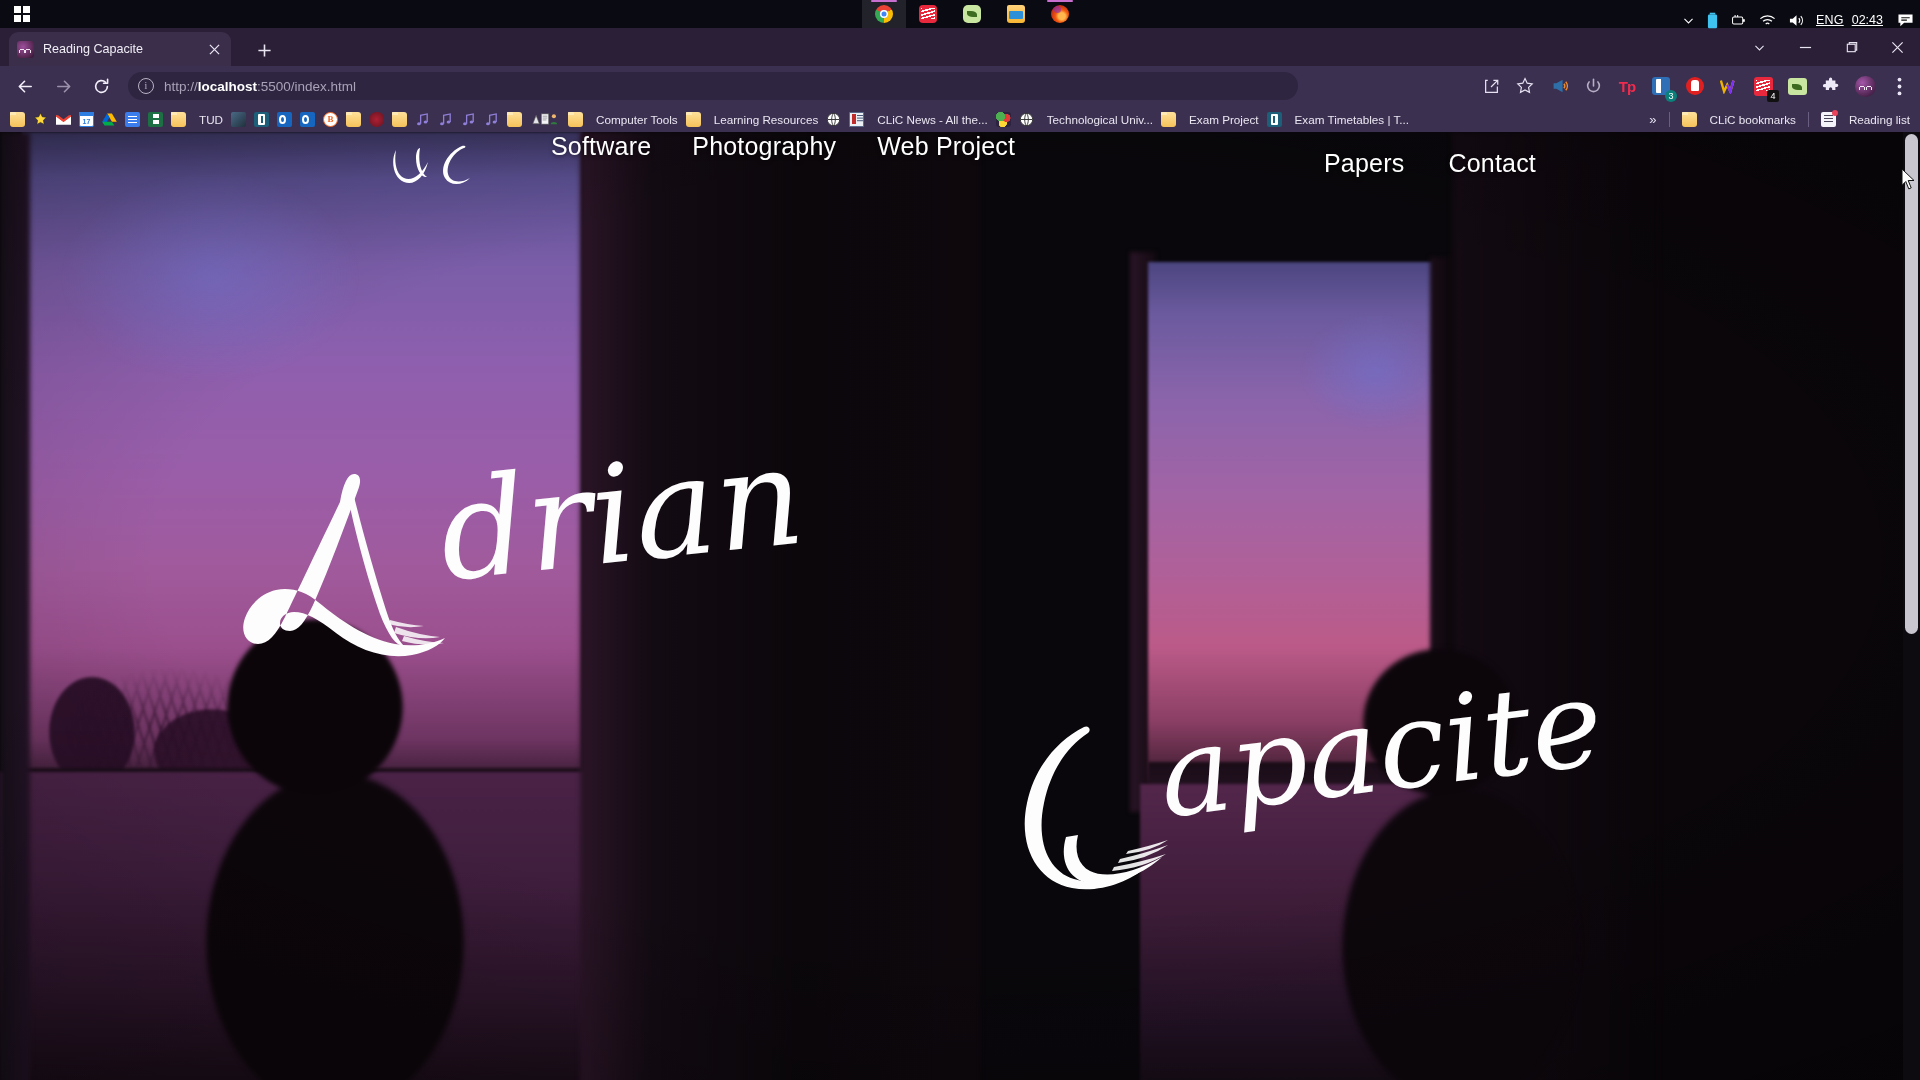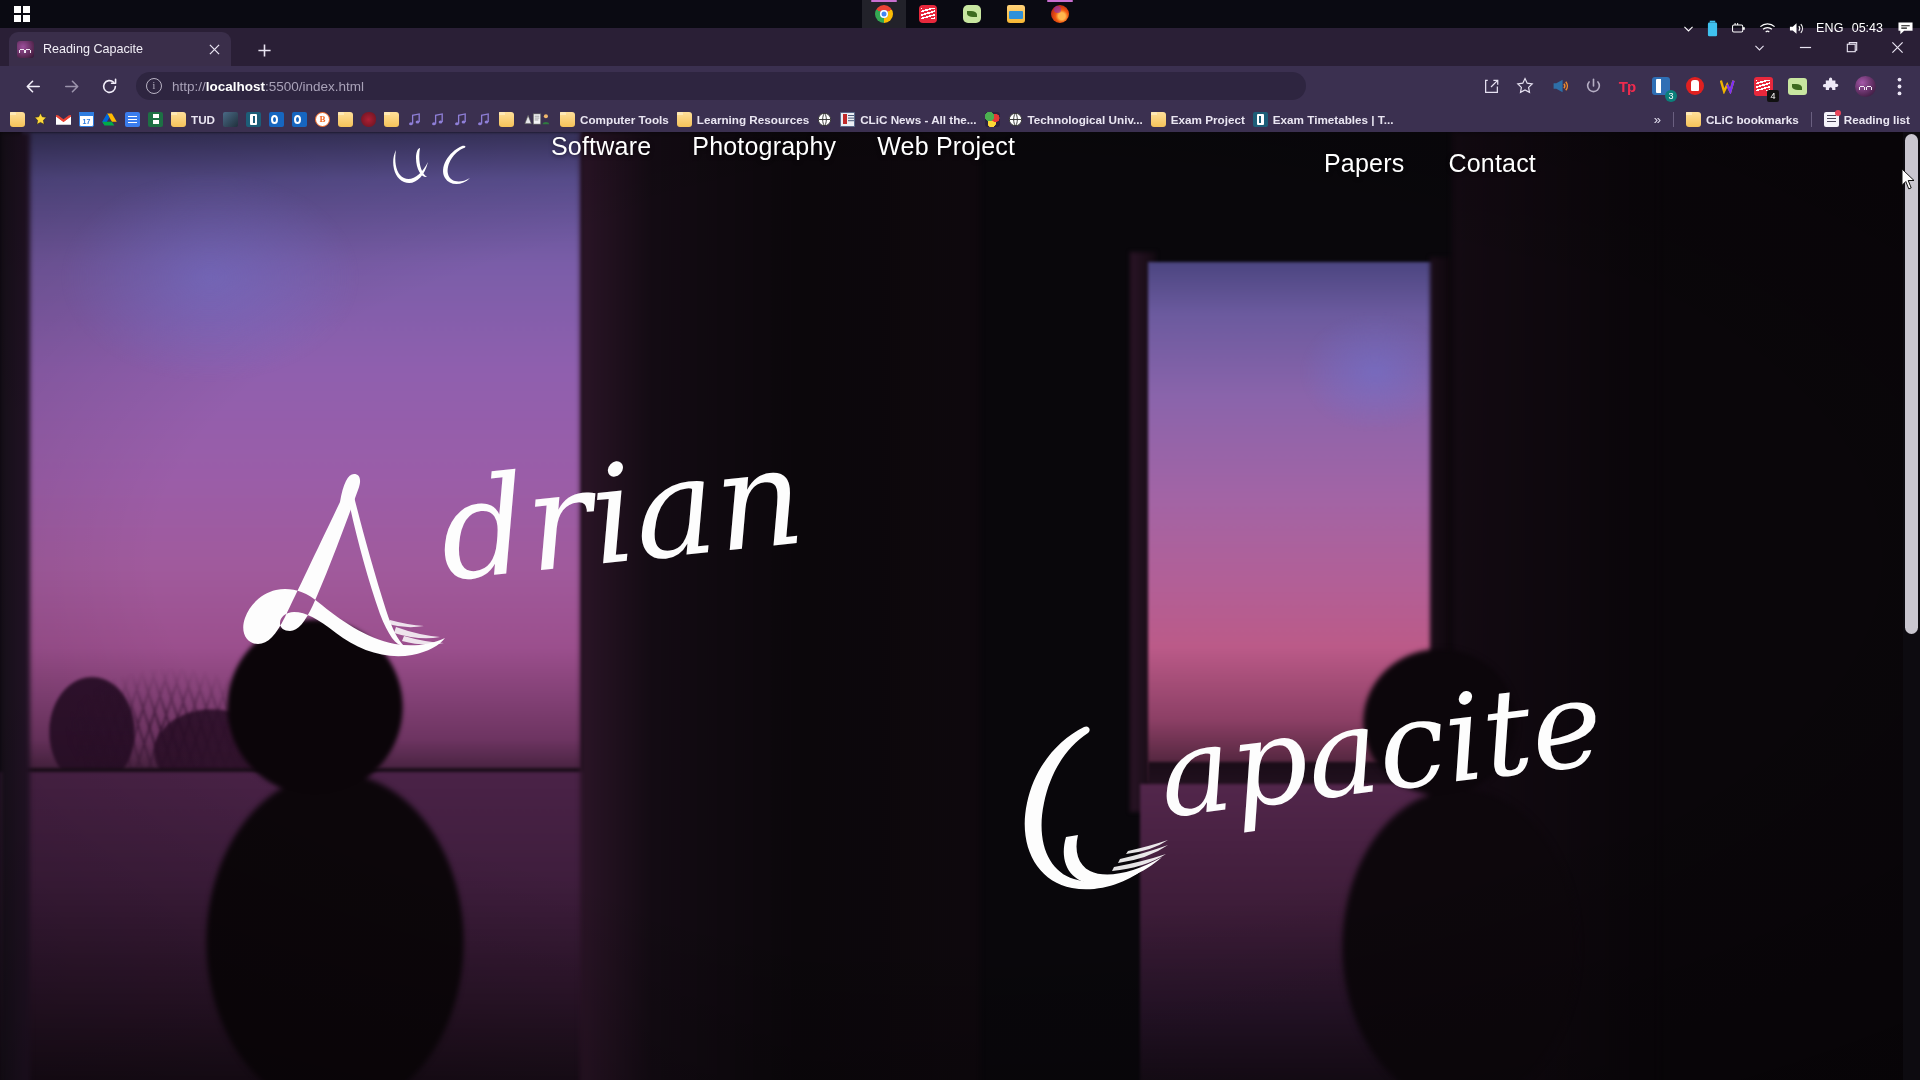--- a/index.html
+++ b/index.html
@@ -31,22 +31,22 @@
   .ic-green::after{content:"";position:absolute;left:4px;top:6px;width:10px;height:6px;
     background:#3d6b1f;border-radius:0 60% 0 60%;}
   
   .ic-folderapp{background:linear-gradient(#ffd27a,#f7b733);border-radius:2px 3px 3px 3px;}
   .ic-folderapp::after{content:"";position:absolute;left:2px;top:6px;width:14px;height:8px;
     background:#2e90d9;border-radius:1px;}
   
   .ic-ff{border-radius:50%;background:radial-gradient(circle at 60% 62%,#ffb74d 0 22%,#f2590f 40%,#b4231a 78%);}
   .ic-ff::after{content:"";position:absolute;left:3px;top:1px;width:7px;height:7px;border-radius:50%;
     background:#7b2bd6;opacity:.55;}
-  #tb-right{position:absolute;right:0;top:8px;height:40px;display:flex;align-items:center;gap:0;
-    color:#fff;font-size:12px;}
+  #tb-right{position:absolute;right:0;top:0;height:40px;display:flex;align-items:center;gap:0;
+    color:#fff;font-size:12px;text-decoration:underline;}
   .tray{height:28px;display:flex;align-items:center;justify-content:center;padding:0 6px;}
   #tray-lang{font-size:12.5px;letter-spacing:.2px;padding:0 5px;}
   #tray-clock{font-size:12.5px;padding:0 8px 0 3px;}
 
   
   #browser{position:absolute;left:0;top:28px;width:1920px;height:1052px;z-index:40;}
   #tabstrip{height:38px;background:#2a1f36;position:relative;}
   #tab{position:absolute;left:9px;top:4px;width:222px;height:34px;background:#3a2e4a;
     border-radius:9px 9px 0 0;display:flex;align-items:center;padding:0 8px;}
   #tab-favicon{width:17px;height:17px;border-radius:3px;margin-right:9px;flex:none;
@@ -55,41 +55,41 @@
     background:
       radial-gradient(circle at 3px 5px,transparent 2.2px,#efe6f2 2.2px 3.1px,transparent 3.2px),
       radial-gradient(circle at 9px 5px,transparent 2.2px,#efe6f2 2.2px 3.1px,transparent 3.2px);}
   #tab-title{color:#f1eef6;font-size:12.6px;white-space:nowrap;overflow:hidden;flex:1;}
   #tab-close{width:18px;height:18px;display:flex;align-items:center;justify-content:center;flex:none;}
   #new-tab{position:absolute;left:252px;top:10px;width:24px;height:24px;display:flex;
     align-items:center;justify-content:center;}
   #wincontrols{position:absolute;right:0;top:0;height:38px;display:flex;align-items:center;}
   .wc{width:46px;height:38px;display:flex;align-items:center;justify-content:center;}
 
-  #toolbar{height:40px;background:#3b3050;display:flex;align-items:center;padding:0 14px;position:relative;}
+  #toolbar{height:40px;background:#3b3050;display:flex;align-items:center;padding:0 6px;position:relative;}
   .tb-nav{width:32px;height:32px;display:flex;align-items:center;justify-content:center;margin:0 3px;}
   #omnibox{flex:none;width:1170px;height:28px;background:#2e2540;border-radius:14px;margin-left:8px;
     display:flex;align-items:center;padding:0 10px;}
   #info-icon{width:16px;height:16px;border-radius:50%;border:1.3px solid #b9b3c4;position:relative;
     flex:none;margin-right:10px;}
   #info-icon::after{content:"i";position:absolute;inset:0;font-size:10px;line-height:14px;
     text-align:center;color:#b9b3c4;font-family:"Liberation Serif",serif;}
   #url{font-size:13.5px;color:#a9a2b8;white-space:nowrap;}
   #url b{color:#ffffff;font-weight:700;}
   #tb-actions{position:absolute;right:4px;top:0;height:40px;display:flex;align-items:center;}
   .tact{width:26px;height:26px;margin:0 4px;display:flex;align-items:center;justify-content:center;position:relative;}
   .ext{width:18px;height:18px;position:relative;border-radius:3px;}
   .badge{position:absolute;right:-3px;bottom:-3px;min-width:12px;height:12px;border-radius:2px;
     background:#111;color:#fff;font-size:9px;line-height:12px;text-align:center;padding:0 1px;}
   .badge.tealbg{background:#0b7f7a;border-radius:6px;}
 
   #bookmarks{height:26px;background:#3b3050;display:flex;align-items:center;padding:0 6px;
     position:relative;overflow:hidden;}
   .bm{display:flex;align-items:center;height:20px;padding:0 4px;border-radius:4px;flex:none;}
-  .bm .bmlabel{color:#eae6f2;font-size:11.7px;margin-left:5px;white-space:nowrap;font-weight:bold;}
+  .bm .bmlabel{color:#eae6f2;font-size:11.7px;margin-left:13px;white-space:nowrap;}
   .bmico{width:15px;height:15px;flex:none;position:relative;border-radius:2px;}
   .f-folder{background:linear-gradient(#ffe09a,#f5c259);border-radius:1px 3px 3px 3px;}
   .f-folder::before{content:"";position:absolute;left:0;top:0;width:6px;height:3px;background:#ffe9b5;border-radius:1px 1px 0 0;}
   #bm-right{position:absolute;right:6px;top:0;height:26px;display:flex;align-items:center;}
   .bsep{width:1px;height:15px;background:#6a5f80;margin:0 8px;}
   #chev-more{color:#e3dff0;font-size:13px;padding:0 4px;}
 
   
   #viewport{position:absolute;left:0;top:104px;width:1920px;height:948px;overflow:hidden;background:#09070b;}
   #hero{position:absolute;inset:0;overflow:hidden;}
@@ -230,21 +230,21 @@
           <path d="M7.1 11.2A3 3 0 0 1 10.9 11.2" stroke="#fff" stroke-width="1.3" fill="none"></path>
         </svg>
     </span>
     <span class="tray">
       <svg width="17" height="15" viewBox="0 0 18 16">
           <path d="M2 6h3l4-3.5v11L5 10H2z" fill="#fff"></path>
           <path d="M11.5 5.5a4 4 0 0 1 0 5M13.6 3.4a7 7 0 0 1 0 9.2" stroke="#fff" stroke-width="1.2" fill="none"></path>
         </svg>
     </span>
     <span id="tray-lang" class="tray">ENG</span>
-    <span id="tray-clock" class="tray">05:43</span>
+    <span id="tray-clock" class="tray">02:43</span>
     <span class="tray">
       <svg width="17" height="15" viewBox="0 0 18 16">
           <path d="M1.5 1.5h15v9h-9l-4 3.5v-3.5h-2z" fill="#fff"></path>
           <path d="M4.5 5h9M4.5 7.6h6" stroke="#111" stroke-width="1.1"></path>
         </svg>
     </span>
   </div>
 </div>
 
 <div id="browser">

